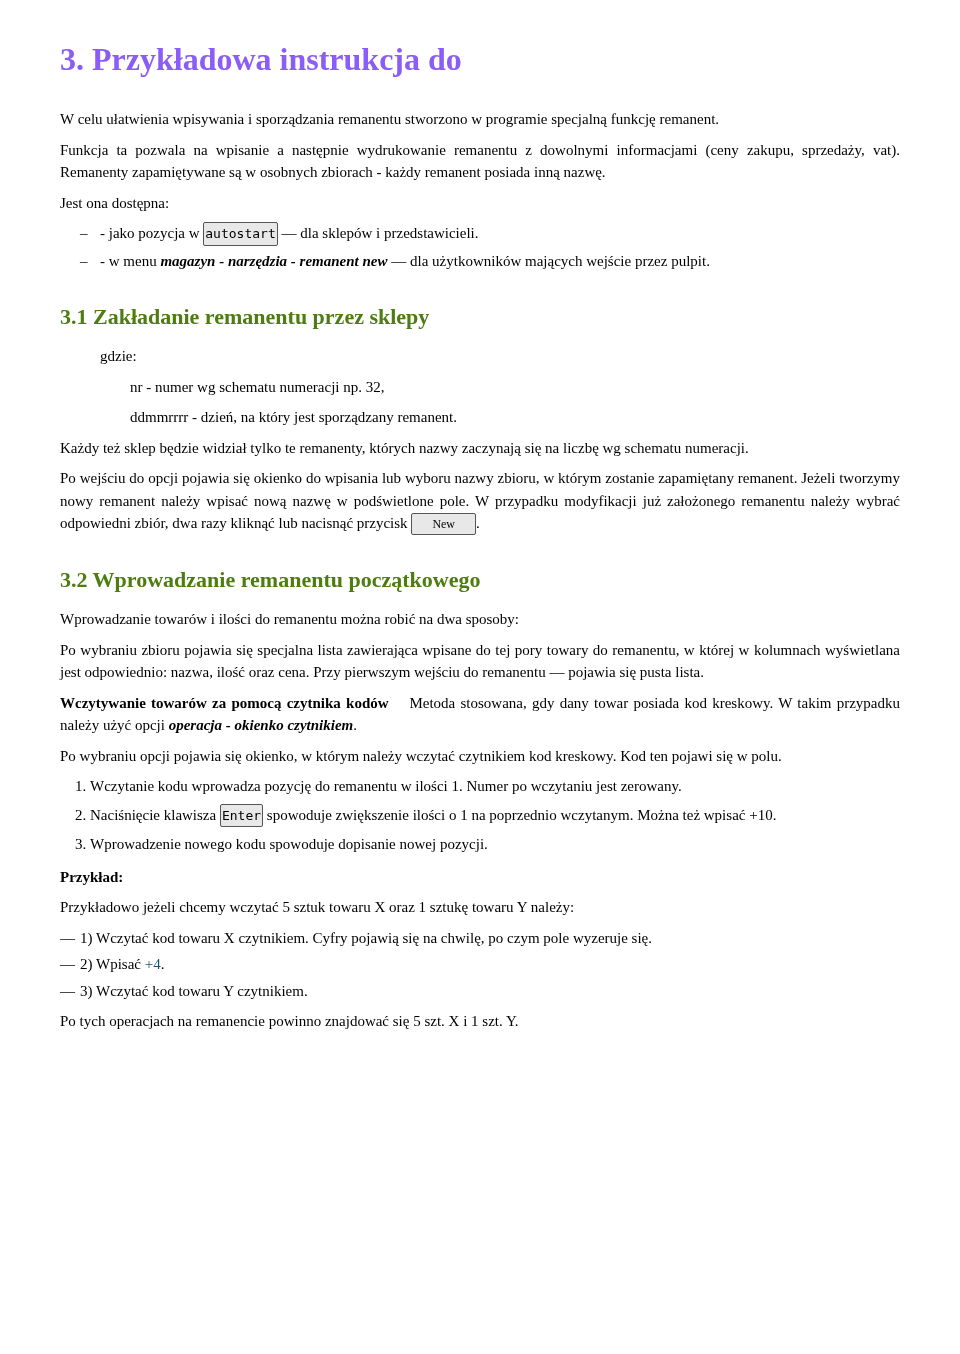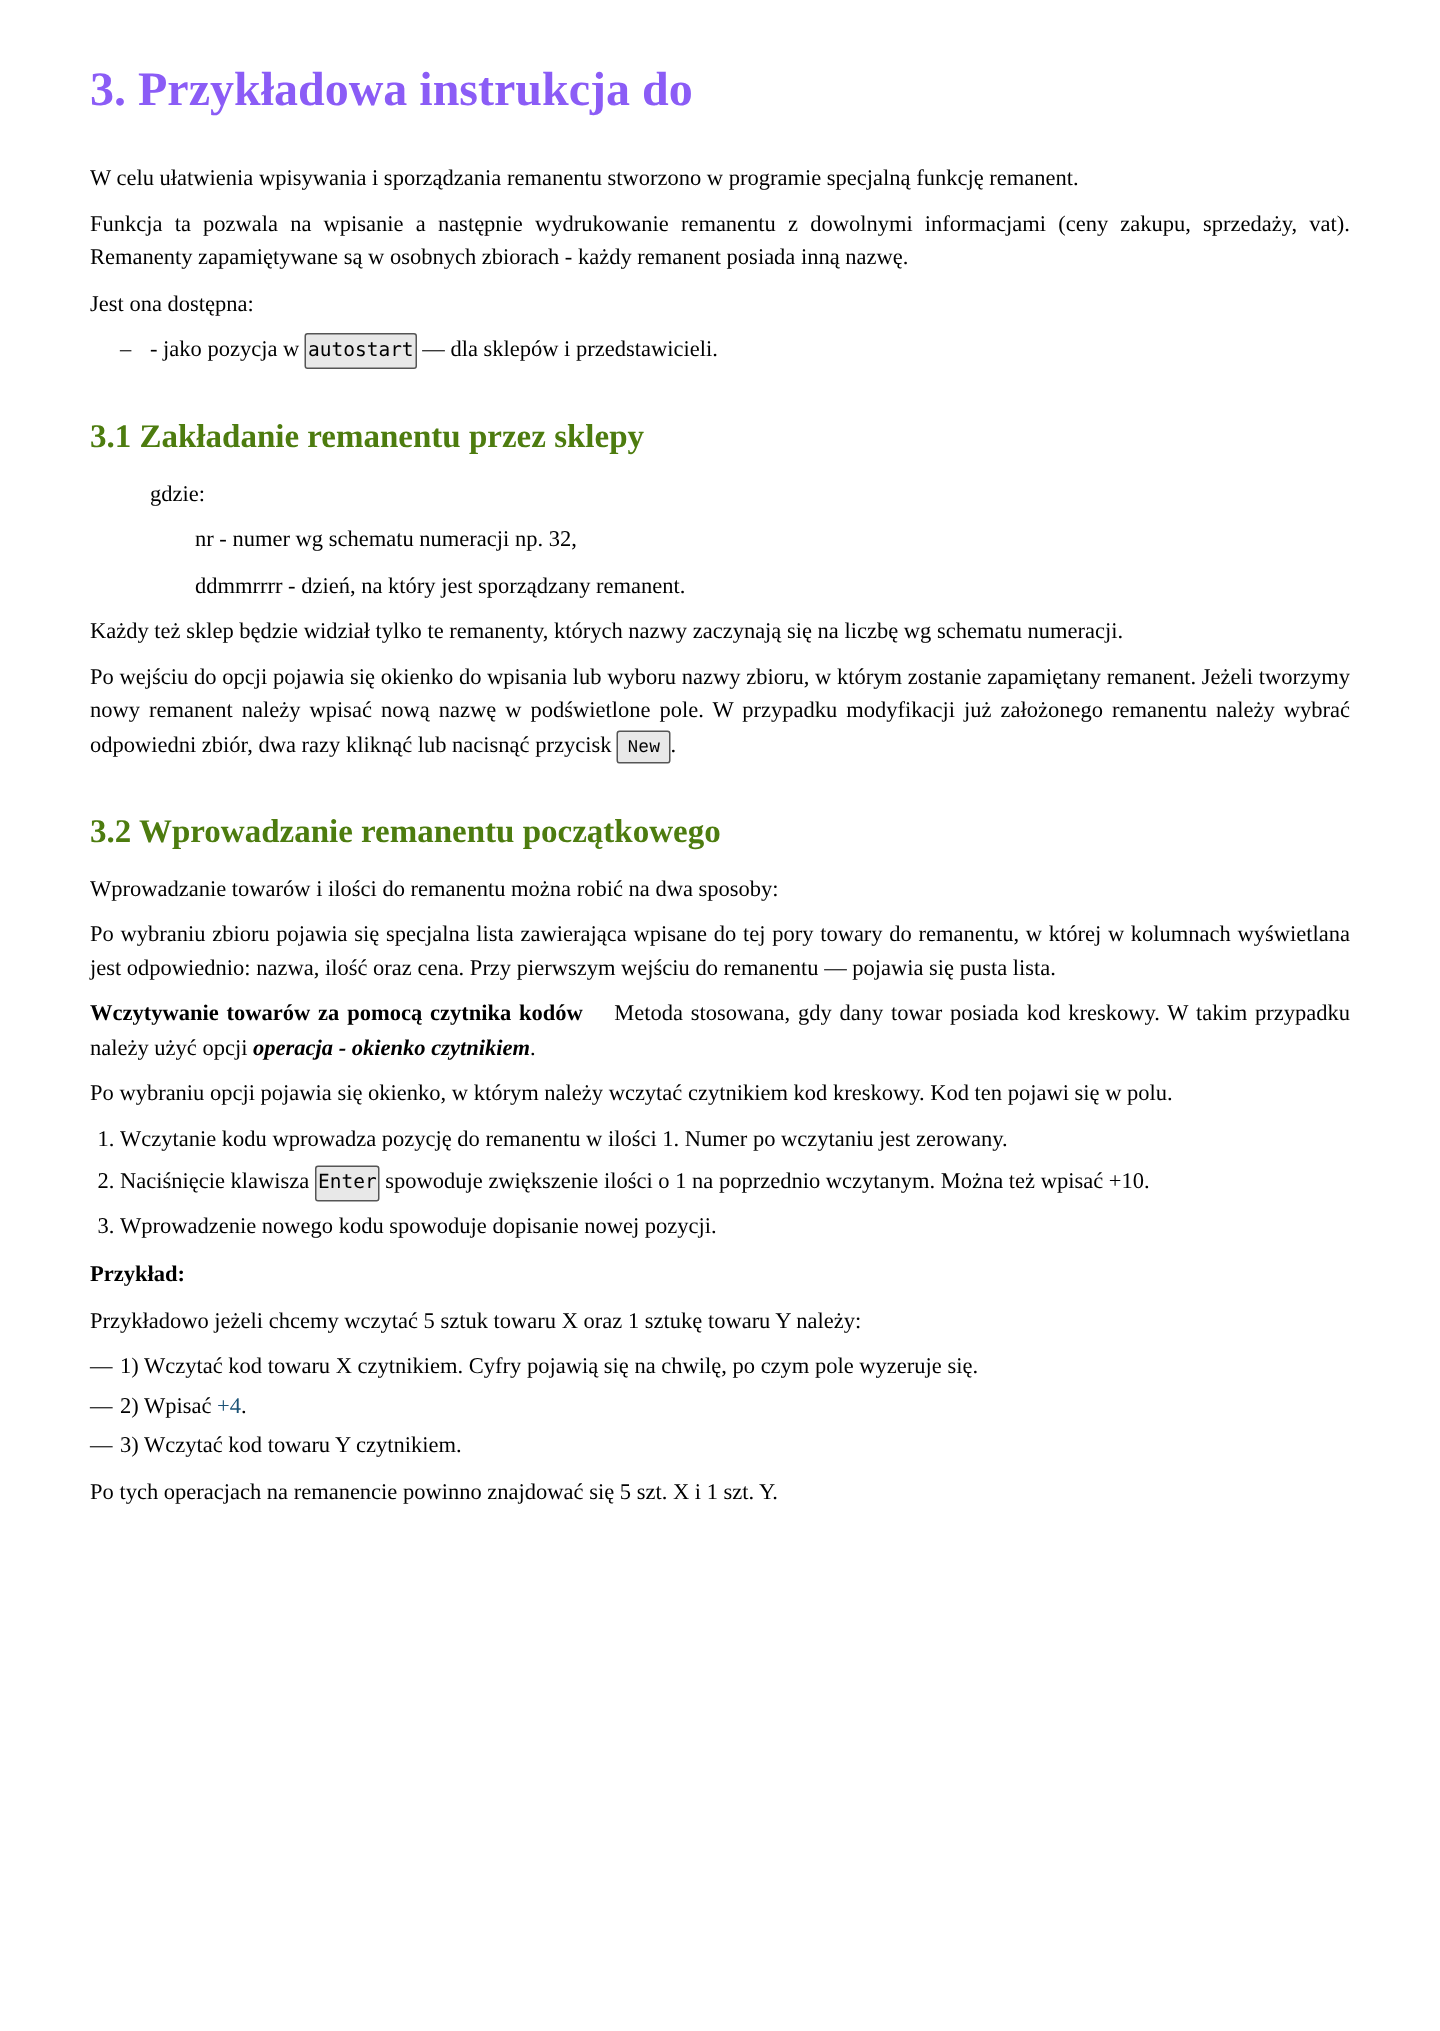--- a/index.html
+++ b/index.html
@@ -36,31 +36,31 @@
       background: #e8e8e8;
       padding: 1px 1px;
       font-family: monospace;
       font-size: 13px;
       border-radius: 2px;
     }
     .new-box {
       display: inline-block;
       border: 1px solid #555;
       background: #e8e8e8;
-      padding: 1px 6px;
-      font-family: Liberation Mono, monospace;
+      padding: 1px 20px;
+      font-family: Liberation Serif, serif;
       font-size: 12px;
       border-radius: 2px;
     }
     .menu-path {
       font-weight: bold;
       font-style: italic;
     }
     ol {
-      margin-left: 20px;
+      margin-left: 30px;
       margin-bottom: 10px;
     }
     ol li {
       margin-bottom: 6px;
       text-align: justify;
     }
     .example-list {
       list-style: none;
       margin-left: 0;
       margin-bottom: 8px;
@@ -120,20 +120,23 @@
   <p>Funkcja ta pozwala na wpisanie a następnie wydrukowanie remanentu z dowolnymi informacjami (ceny zakupu, sprzedaży, vat). Remanenty zapamiętywane są w osobnych zbiorach - każdy remanent posiada inną nazwę.</p>
 
   <p>Jest ona dostępna:</p>
 
   <ul class="dash-list">
     <li>
       <span>- jako pozycja w </span>
       <span class="kbd-box">autostart</span>
       <span> — dla sklepów i przedstawicieli.</span>
     </li>
+    <li>
+      <span>- w menu </span><span class="menu-path">magazyn - narzędzia - remanent new</span><span> — dla użytkowników mających wejście przez pulpit.</span>
+    </li>
   </ul>
 </div>
 
 <div class="section-block">
   <h2 class="section-title">3.1  Zakładanie remanentu przez sklepy</h2>
 
 
   <div class="where-block">
     <p>gdzie:</p>
     <p class="indent">nr - numer wg schematu numeracji np. 32,</p>

